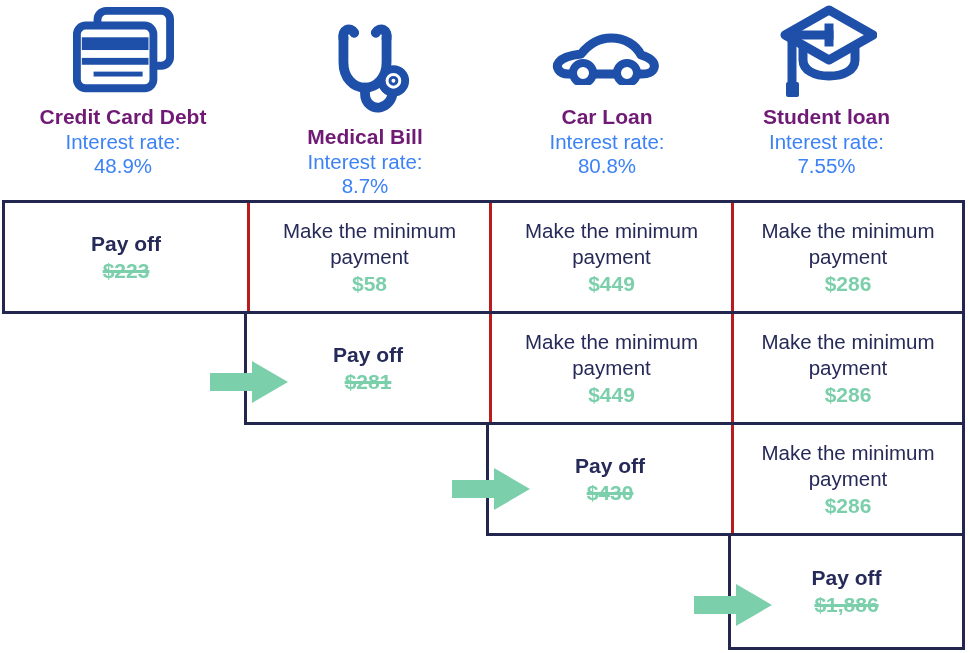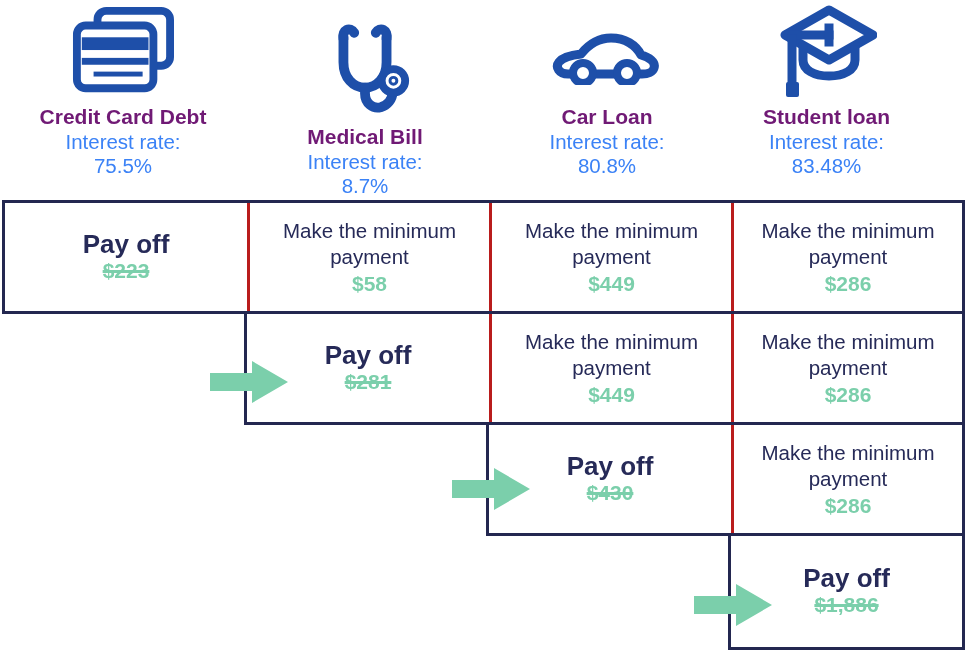--- a/index.html
+++ b/index.html
@@ -20,21 +20,21 @@
   .t-row{position:absolute;display:flex;box-sizing:border-box;border:3px solid #232750;background:#ffffff;}
   .row-1{top:200px;left:2px;width:963px;height:114px;}
   .row-2{top:311px;left:244px;width:721px;height:114px;}
   .row-3{top:422px;left:486px;width:479px;height:114px;}
   .row-4{top:533px;left:728px;width:237px;height:117px;}
   .t-cell{box-sizing:border-box;display:flex;flex-direction:column;justify-content:center;align-items:center;padding:4px 14px;}
   .t-cell.fixed{width:242px;flex:none;}
   .t-cell.grow{flex:1;}
   .t-cell + .t-cell{border-left:3px solid #b91c1c;}
   .action{color:#262A58;font-size:20.5px;line-height:26px;text-align:center;}
-  .action.bold{font-weight:700;font-size:26px;}
+  .action.bold{font-weight:700;font-size:21px;}
   .amount{color:#7BCFAB;font-weight:700;font-size:21px;line-height:27px;text-align:center;}
   .amount.struck{text-decoration:line-through;text-decoration-thickness:3px;}
   
   .arrow{position:absolute;z-index:5;width:80px;height:46px;}
   .arrow-r2{left:210px;top:359px;}
   .arrow-r3{left:452px;top:466px;}
   .arrow-r4{left:694px;top:582px;}
 </style>
 </head>
 <body>
@@ -46,21 +46,21 @@
       <svg width="102" height="92" viewBox="0 0 104 92">
         <rect x="26" y="4" width="74" height="56" rx="9" fill="none" stroke="#1E4FA9" stroke-width="8"></rect>
         <rect x="5" y="19" width="78" height="64" rx="9" fill="#ffffff" stroke="#1E4FA9" stroke-width="8"></rect>
         <rect x="10" y="31" width="68" height="13" fill="#1E4FA9"></rect>
         <rect x="10" y="52" width="68" height="7" fill="#1E4FA9"></rect>
         <rect x="22" y="66" width="50" height="5" fill="#1E4FA9"></rect>
       </svg>
     </div>
     <div class="col-title">Credit Card Debt</div>
     <div class="interest-label">Interest rate:</div>
-    <div class="interest-rate">75.5%</div>
+    <div class="interest-rate">48.9%</div>
   </div>
 
   <div class="col-header col-2">
     <div class="icon-box">
       <svg width="100" height="98" viewBox="0 0 100 100">
         <g fill="none" stroke="#1E4FA9" stroke-width="10" stroke-linecap="round">
           <path d="M28 16 C26 7 35 3 39 10"></path>
           <path d="M72 16 C74 7 65 3 61 10"></path>
           <path d="M28 14 L28 40 C28 56 38 66 50 66 C62 66 72 56 72 40 L72 14"></path>
           <path d="M50 66 L50 72 C50 82 58 88 66 86 C73 84 78 78 78 71"></path>
@@ -95,21 +95,21 @@
           <path d="M12 33 L52 33"></path>
           <path d="M52 26 L52 40"></path>
           <path d="M26 46 L26 58 C26 68 37 74 52 74 C67 74 78 68 78 58 L78 48"></path>
           <path d="M15 37 L15 82"></path>
         </g>
         <rect x="9" y="80" width="13" height="15" rx="2" fill="#1E4FA9"></rect>
       </svg>
     </div>
     <div class="col-title">Student loan</div>
     <div class="interest-label">Interest rate:</div>
-    <div class="interest-rate">83.48%</div>
+    <div class="interest-rate">7.55%</div>
   </div>
 
   <div class="t-row row-1">
     <div class="t-cell fixed">
       <div class="action bold">Pay off</div>
       <div class="amount struck">$223</div>
     </div>
     <div class="t-cell fixed">
       <div class="action">Make the minimum payment</div>
       <div class="amount">$58</div>

